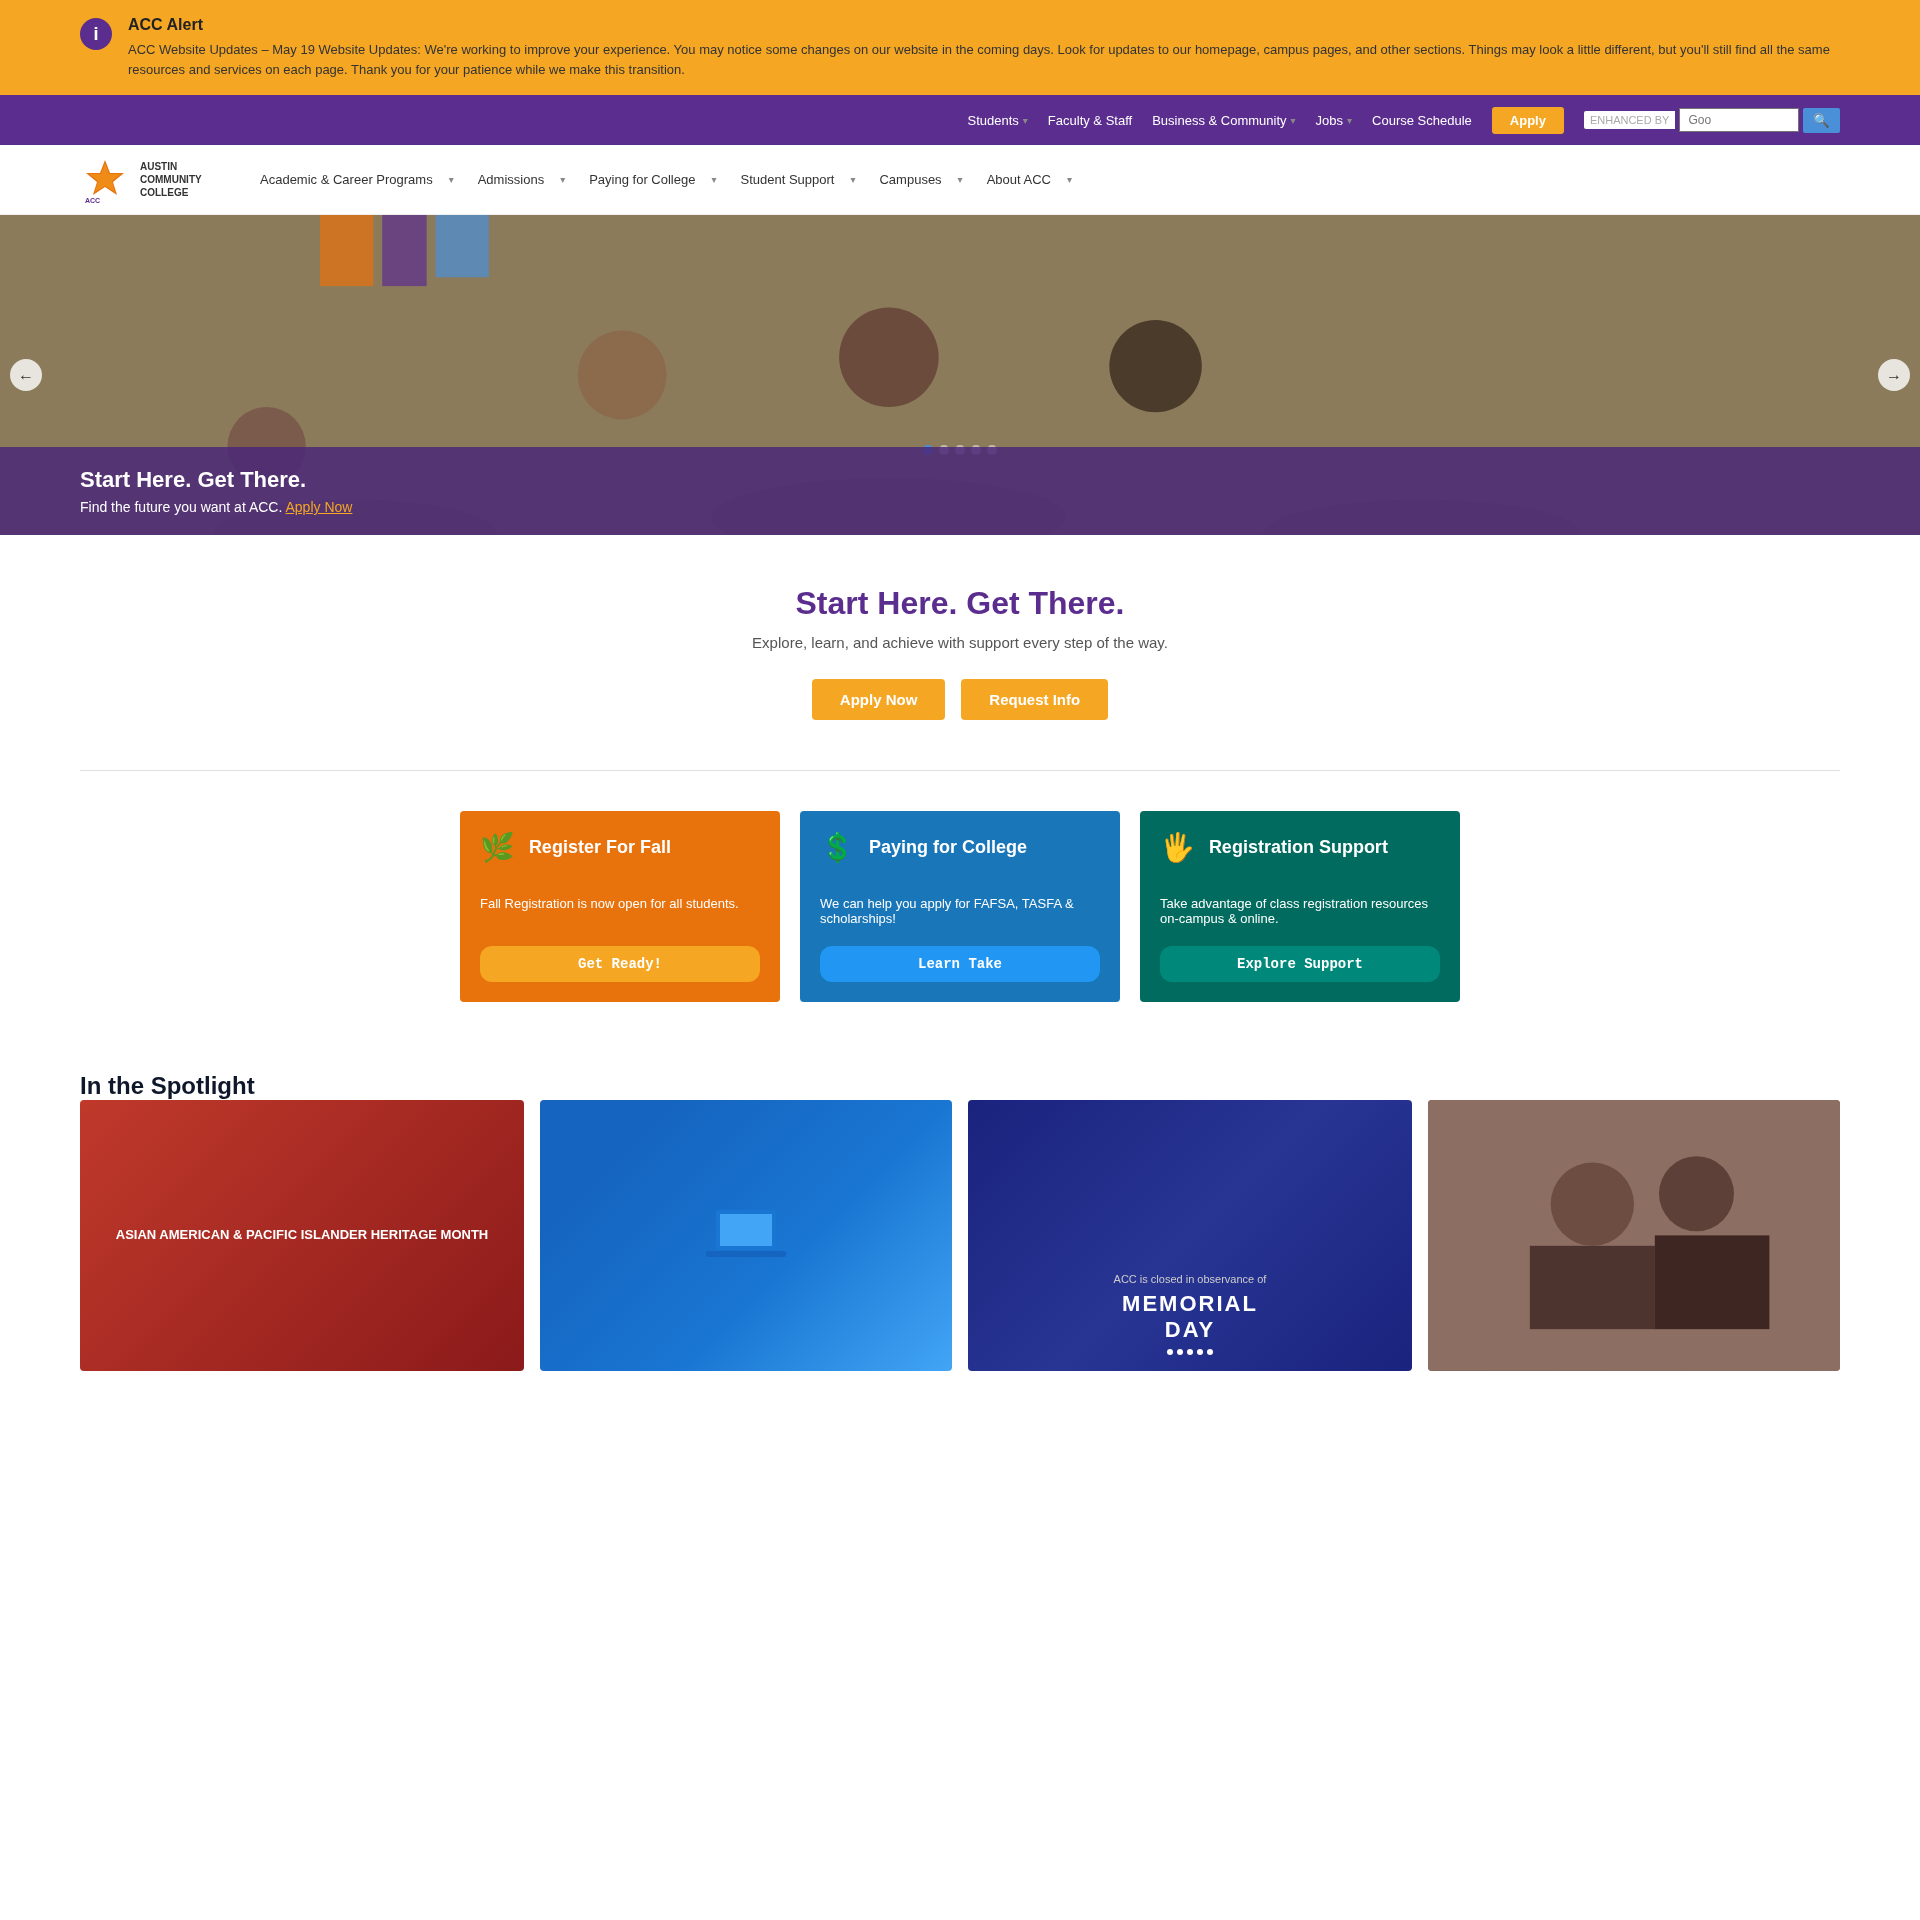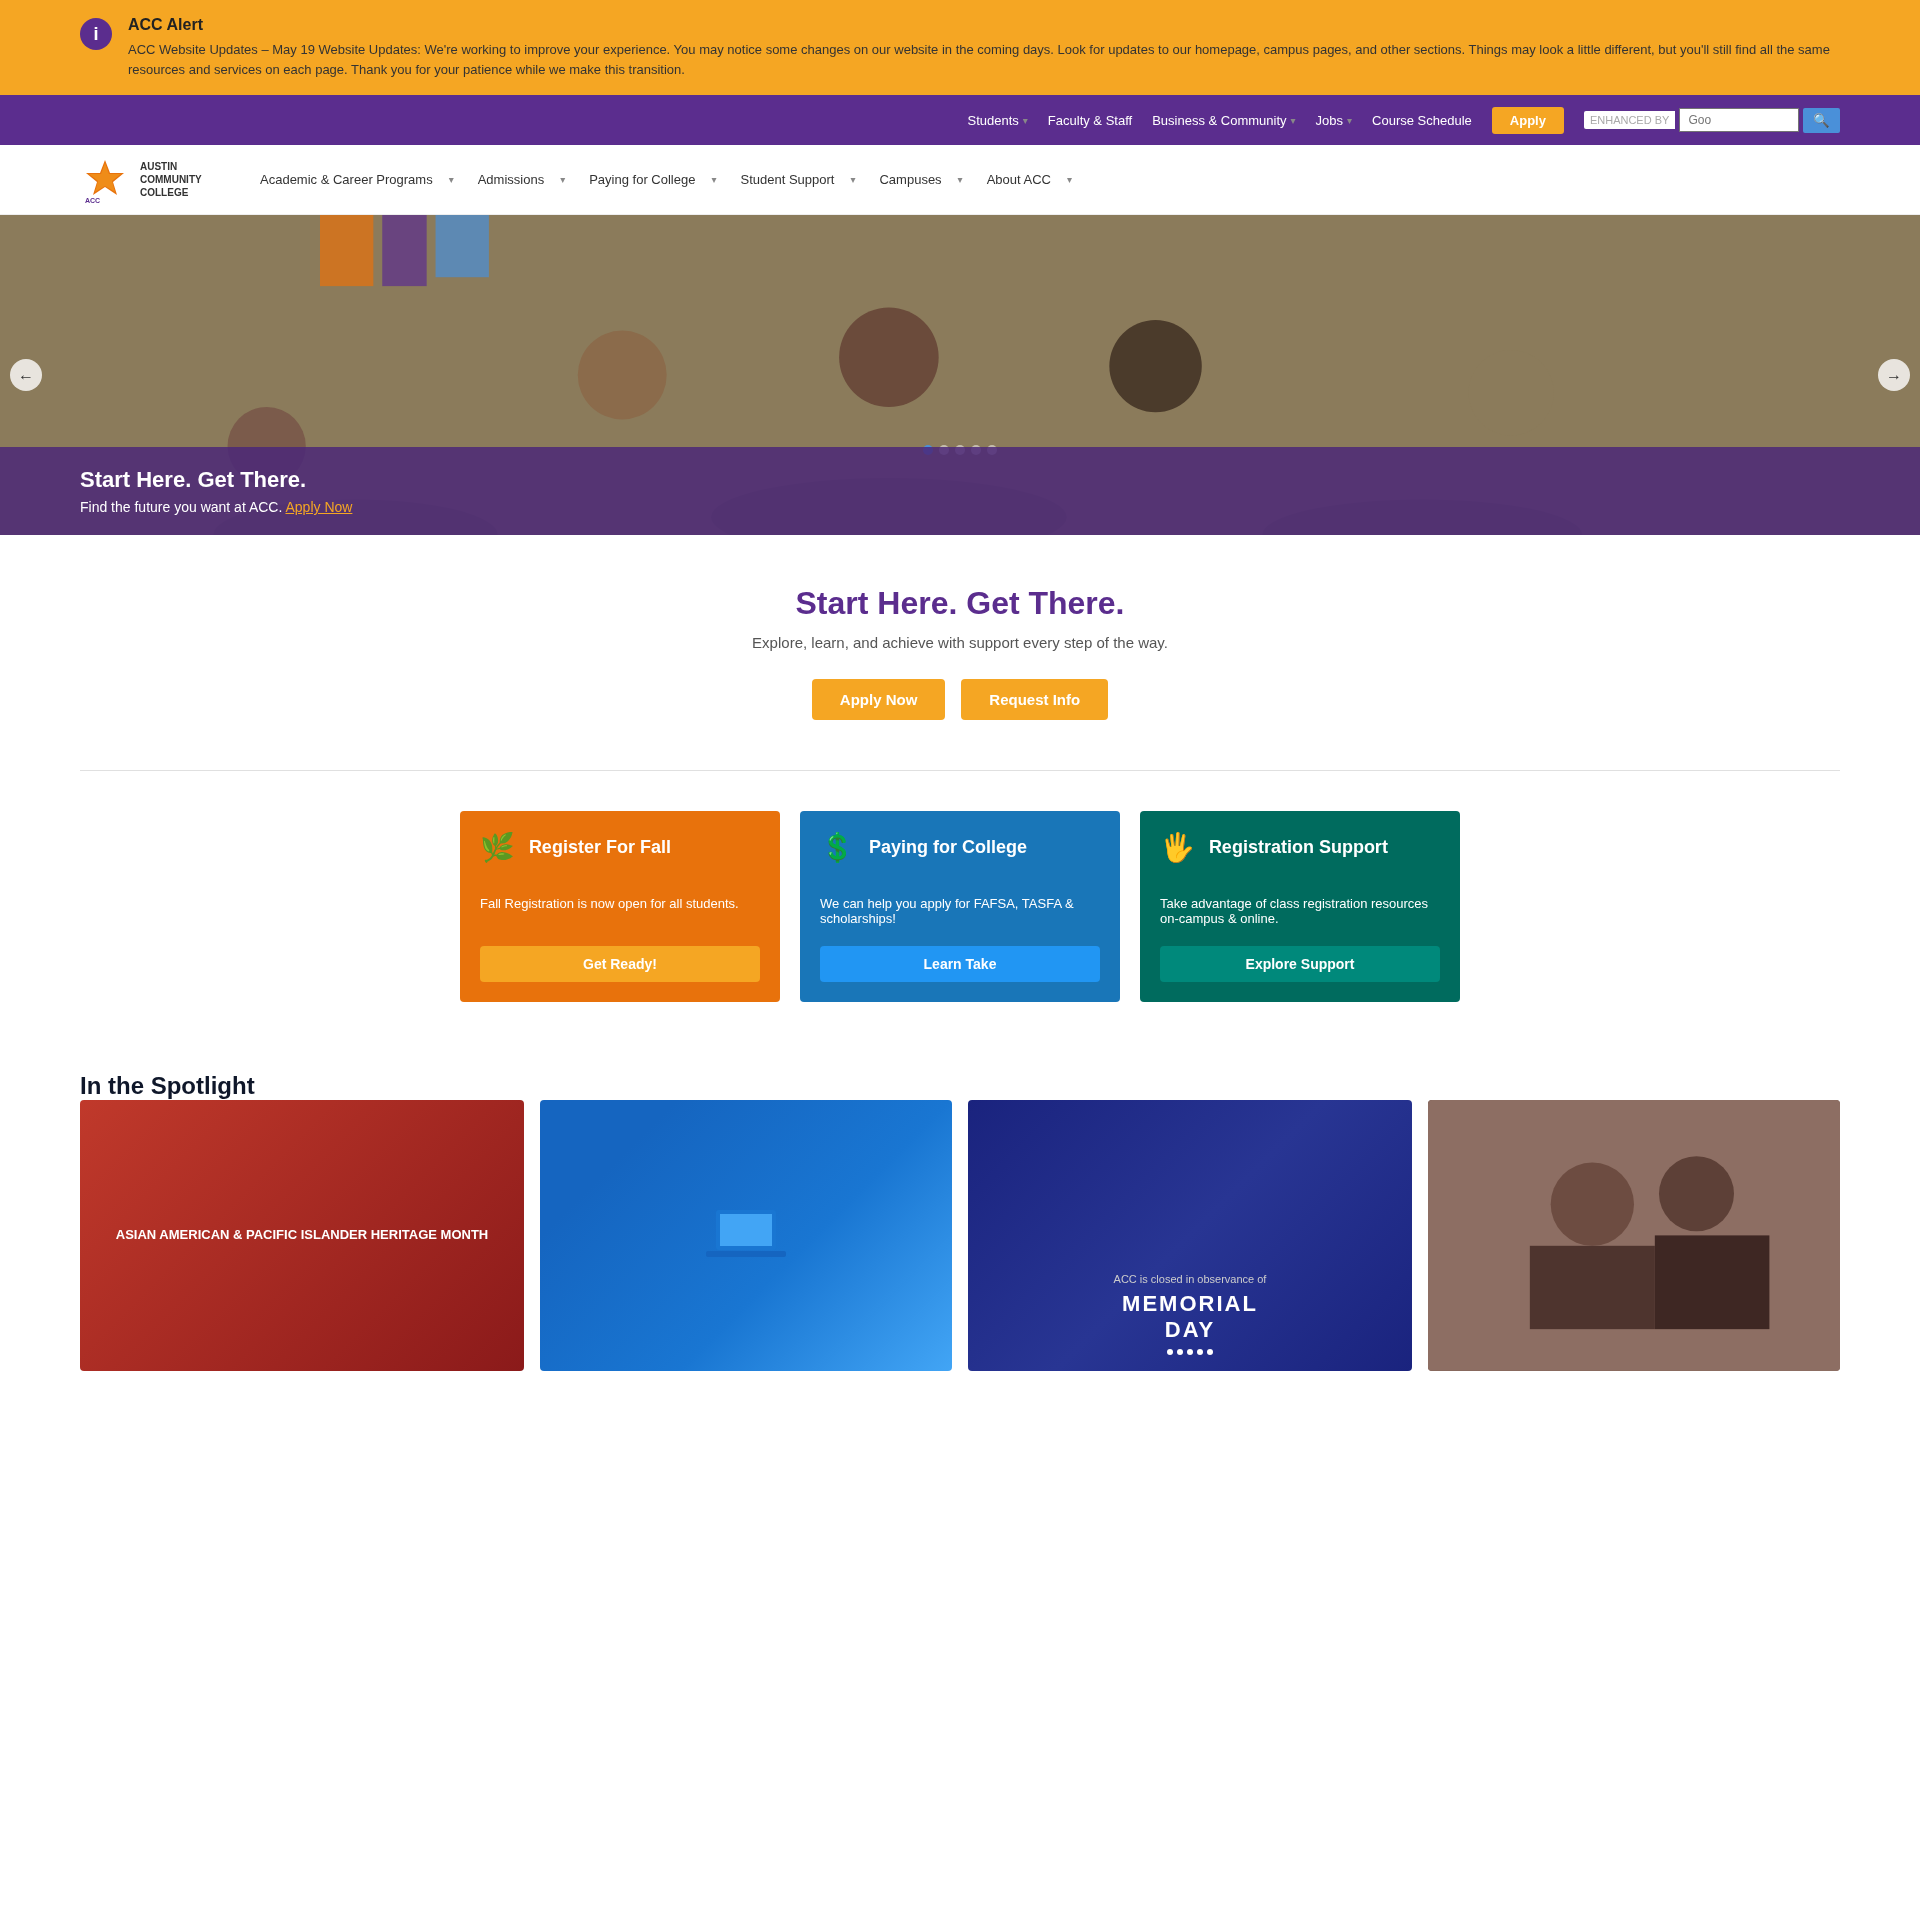--- a/index.html
+++ b/index.html
@@ -294,26 +294,27 @@
     .card-body {
       padding: 12px 20px 20px;
       font-size: 13px;
       color: #fff;
       flex: 1;
     }
     .card-btn {
       margin: 0 20px 20px;
       padding: 10px;
       text-align: center;
-      border-radius: 4px;
+      border-radius: 12px;
       font-size: 14px;
       font-weight: bold;
       cursor: pointer;
       border: none;
       width: calc(100% - 40px);
+      font-family: Liberation Mono, monospace;
     }
     .card-orange { background: #E8720C; }
     .card-orange .card-btn { background: #F5A623; color: #fff; }
     .card-blue { background: #1976B8; }
     .card-blue .card-btn { background: #2196F3; color: #fff; }
     .card-teal { background: #006B5E; }
     .card-teal .card-btn { background: #00897B; color: #fff; }
 
     
     .spotlight-section {

